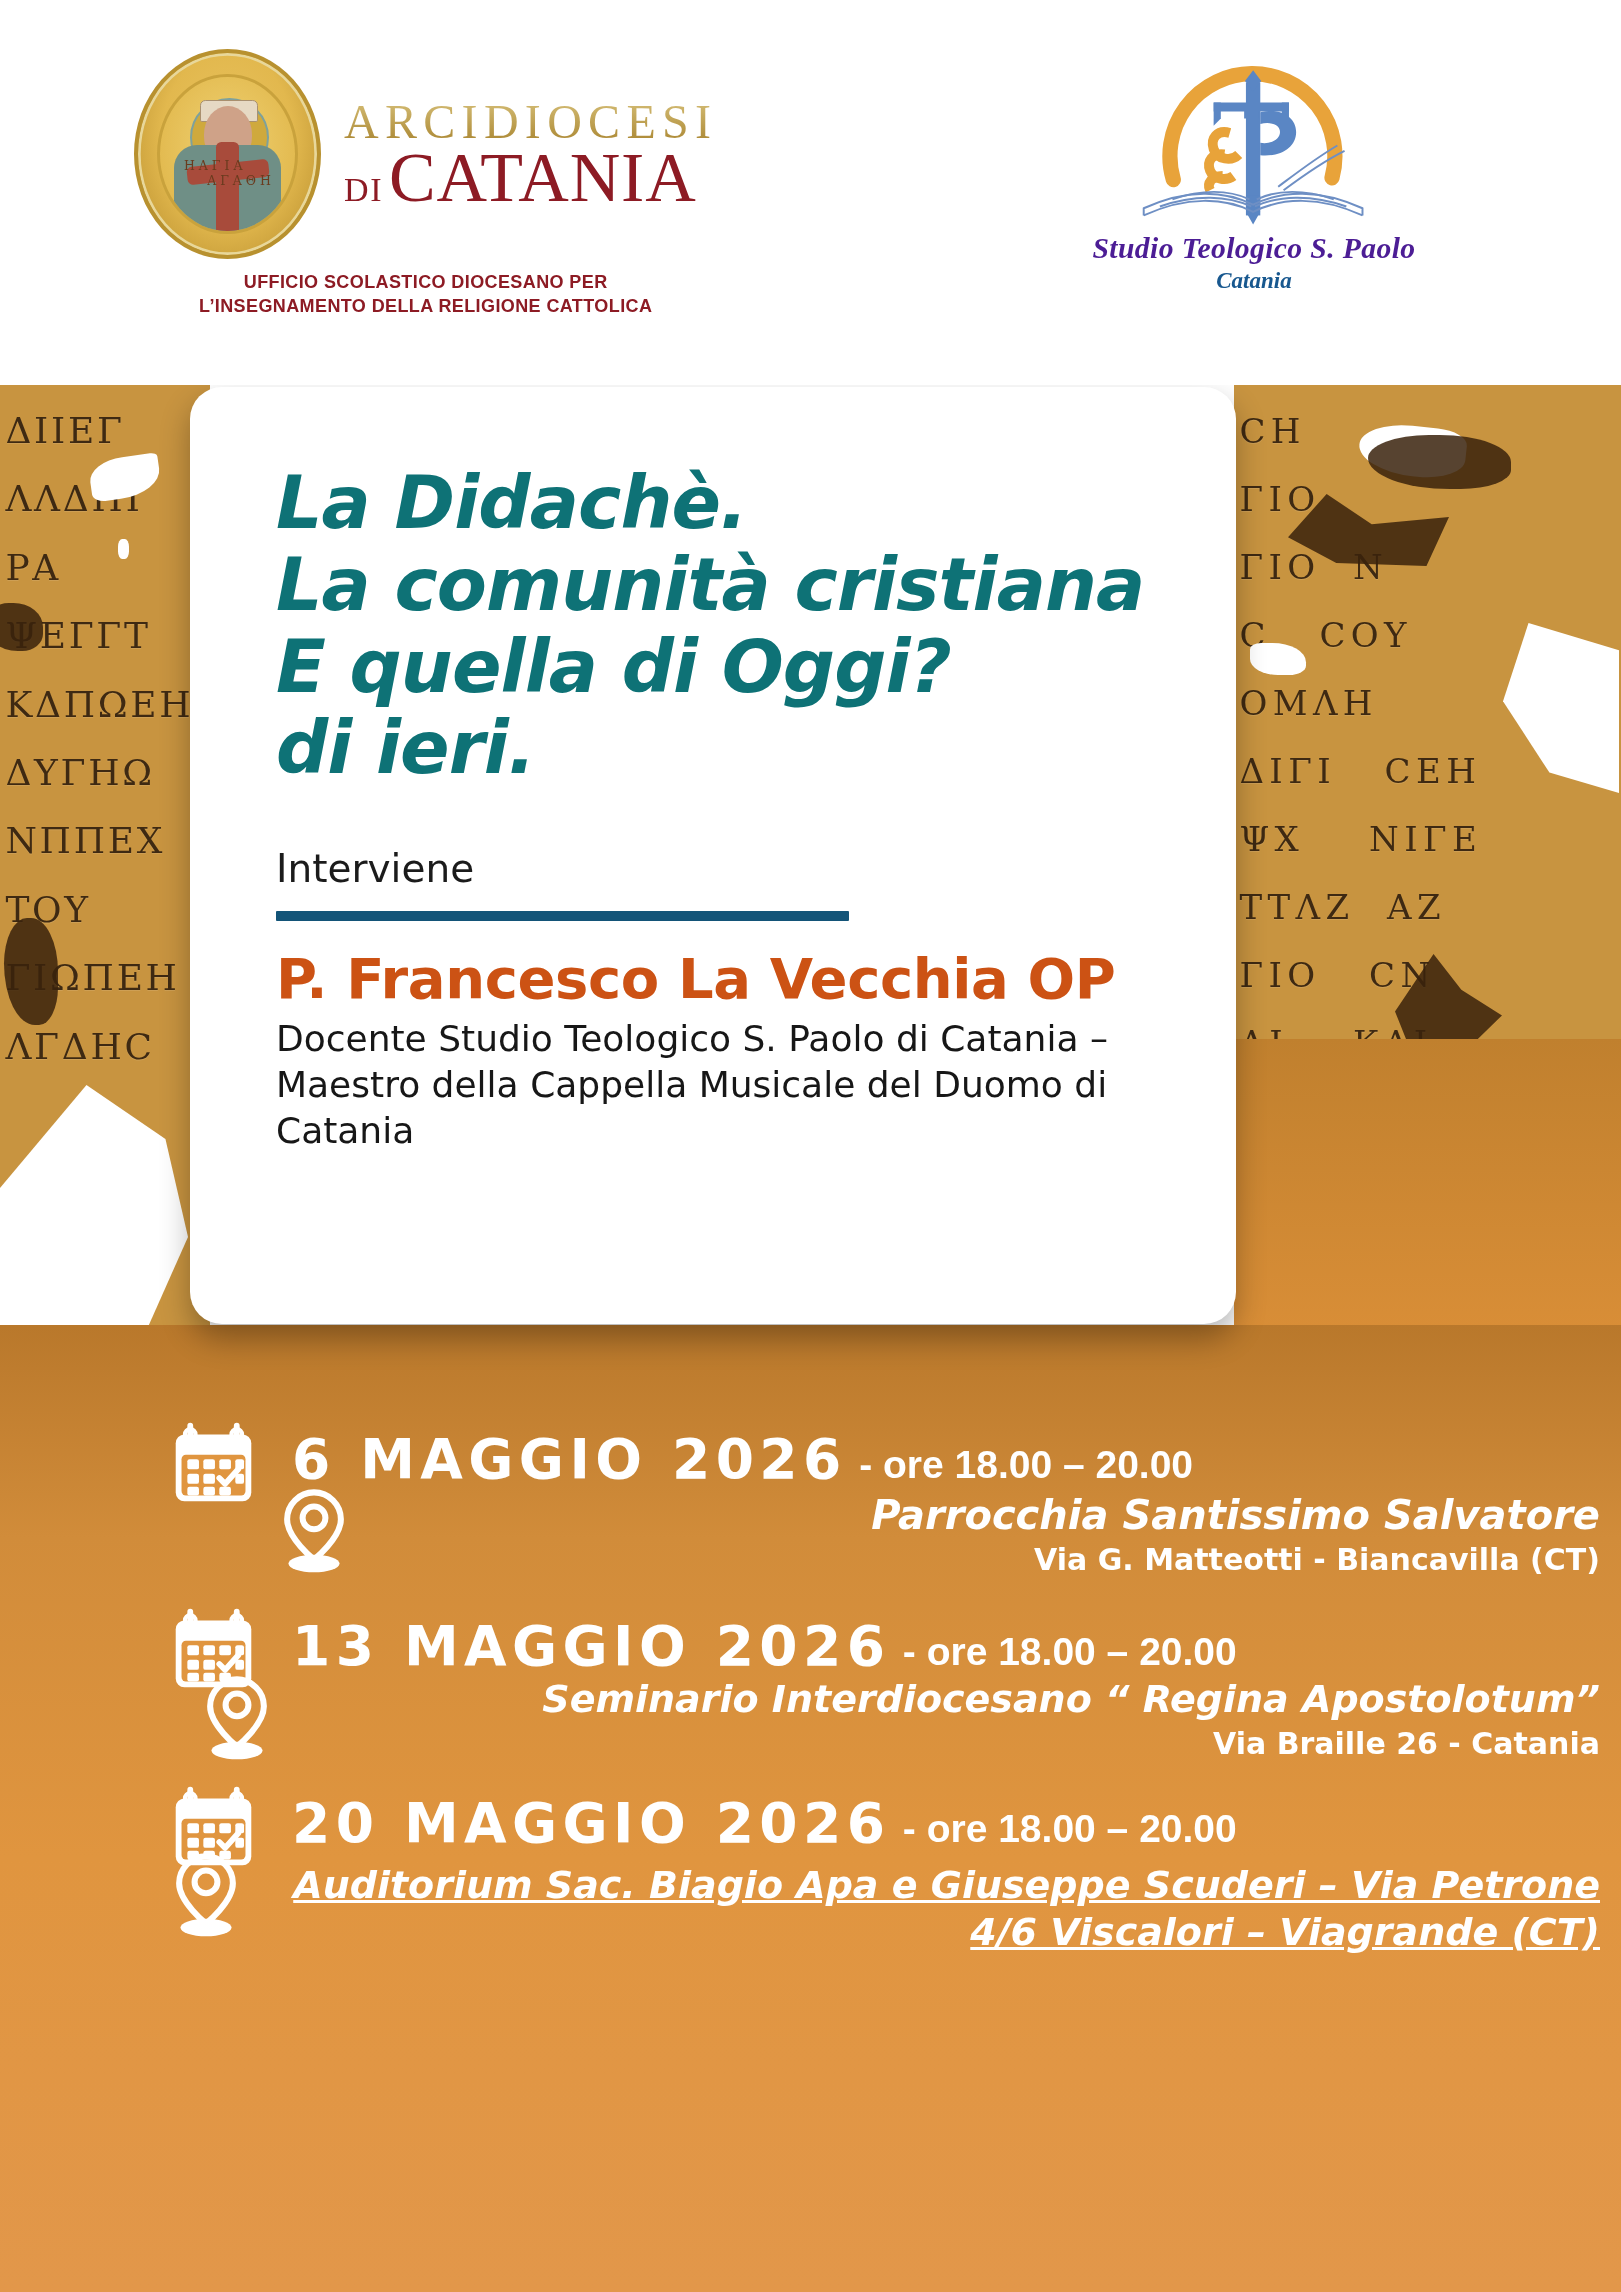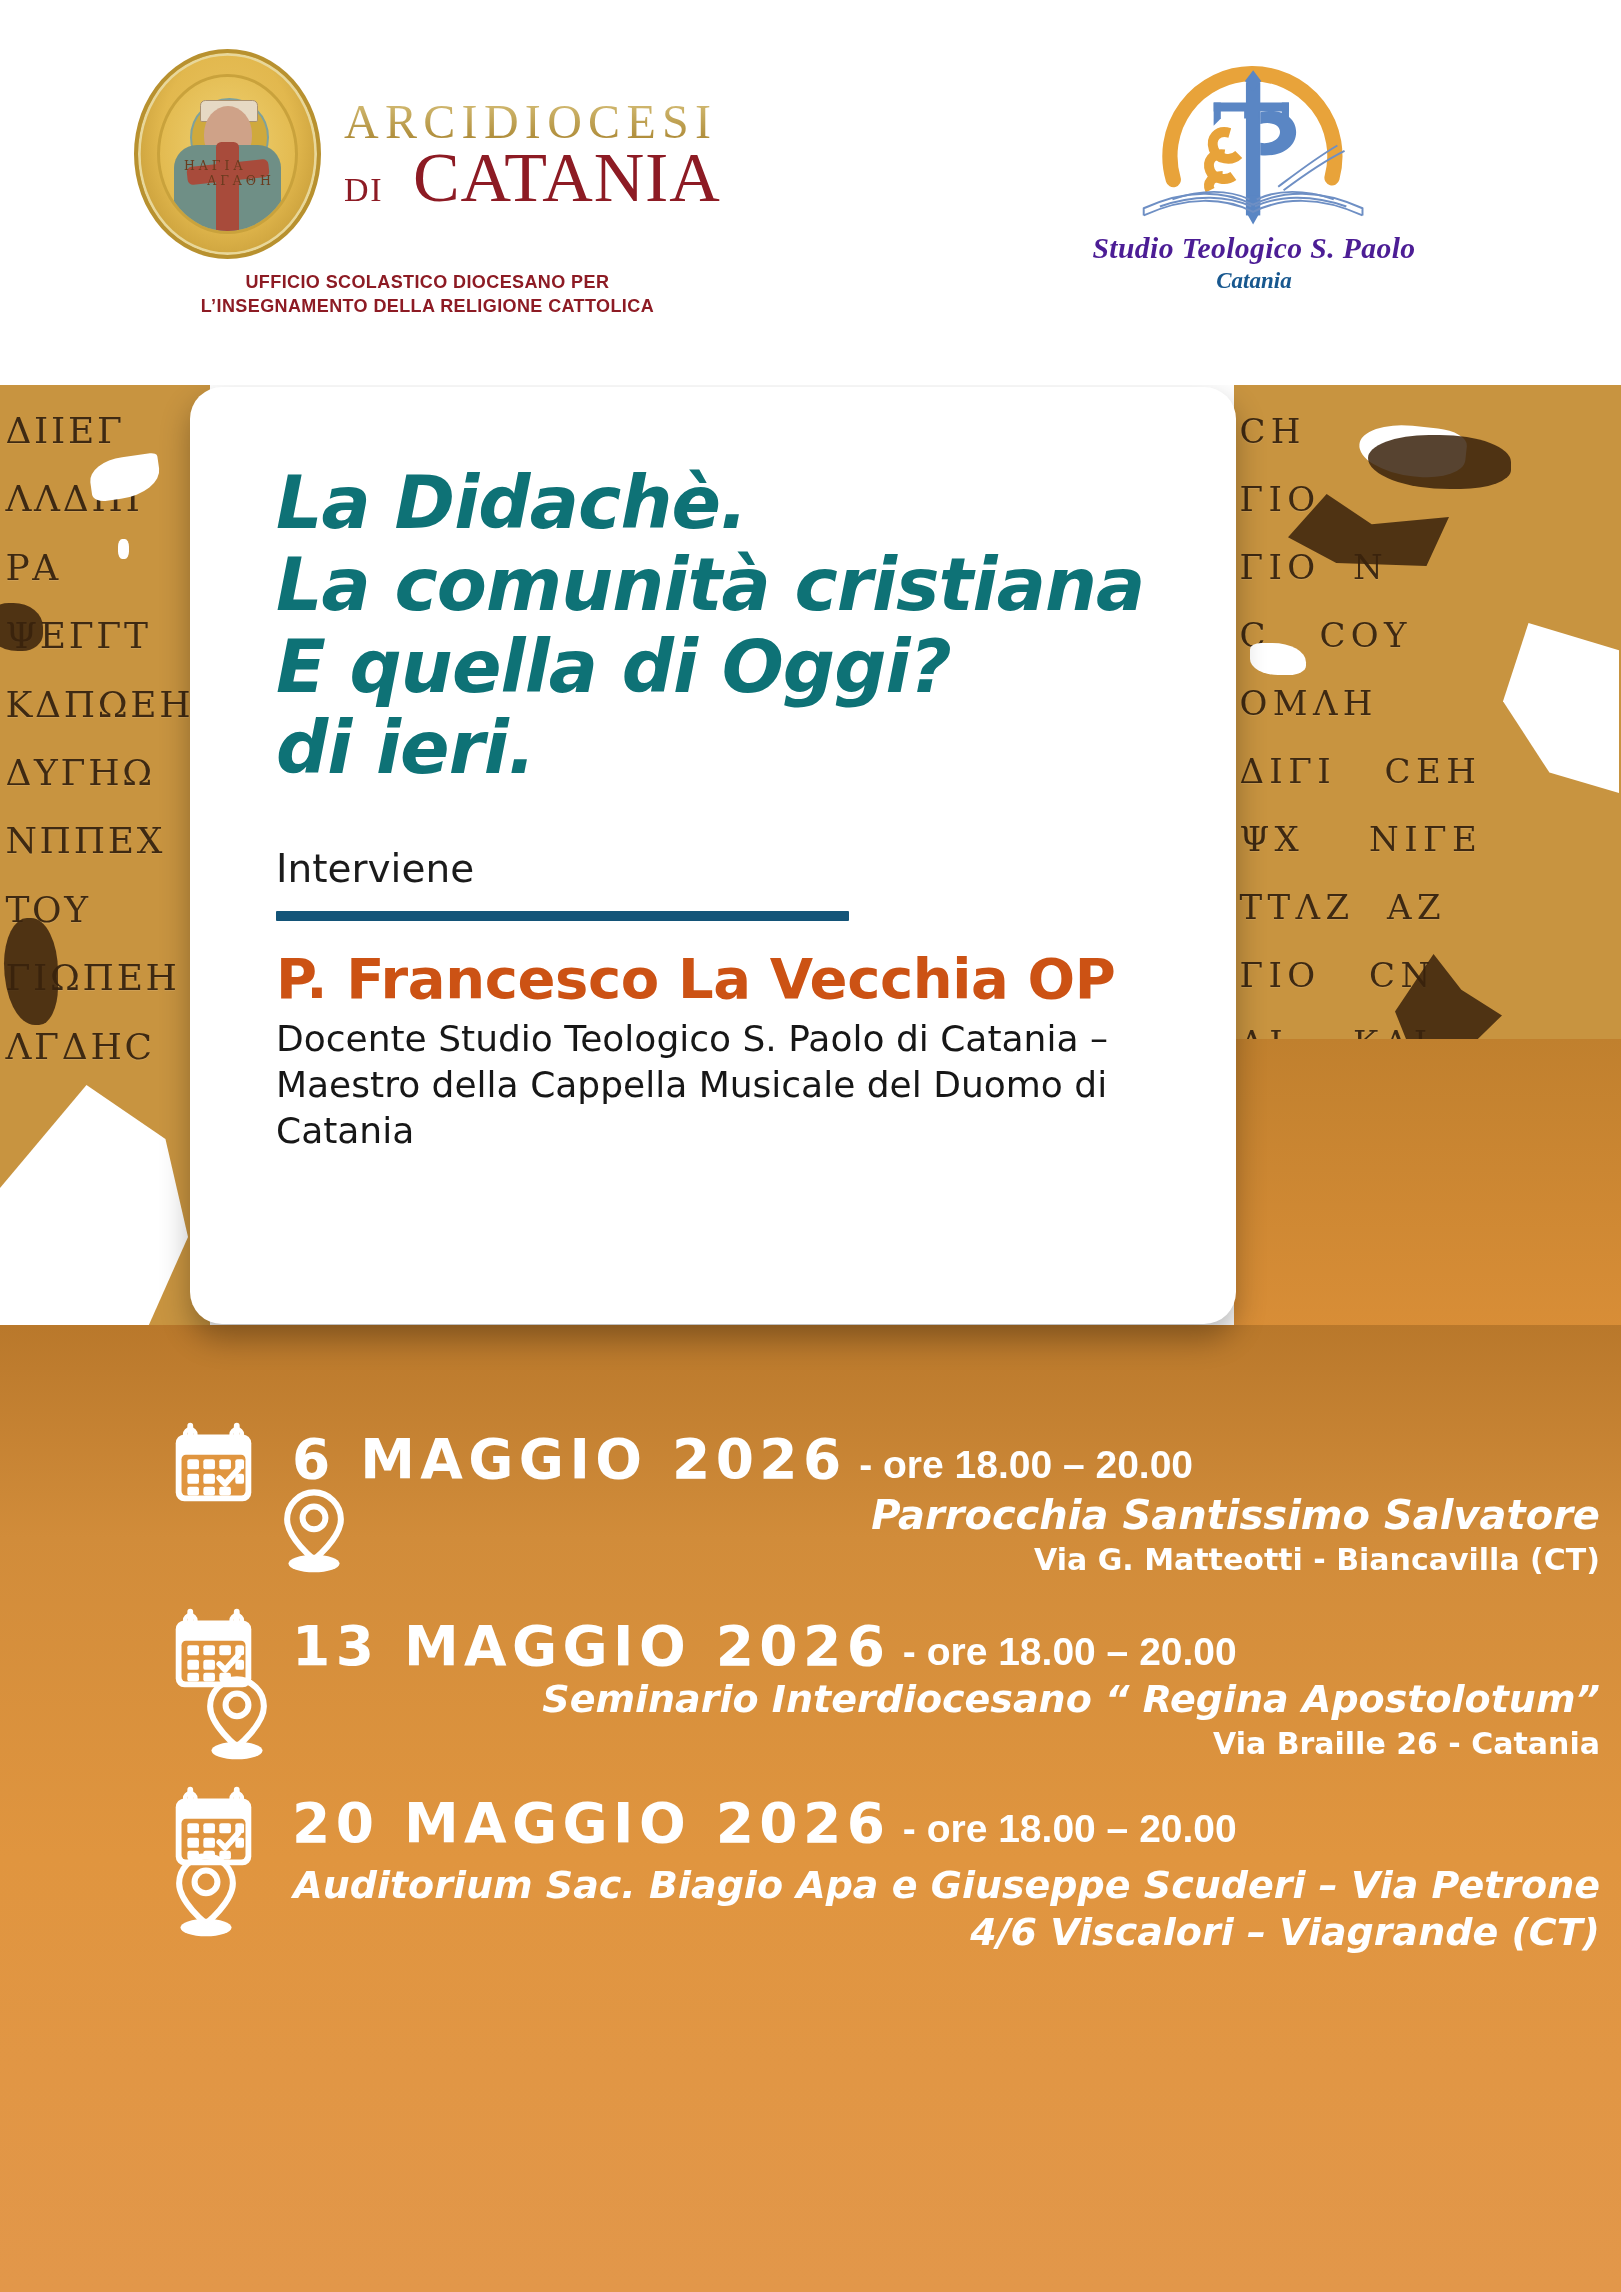--- a/index.html
+++ b/index.html
@@ -73,21 +73,21 @@
   .seal .gk.l{left:24px;top:82px;}
   .seal .gk.r{right:24px;top:97px;}
   .logo-left-text{display:flex;flex-direction:column;line-height:1;}
   .arc-word{
     font-family:"Liberation Serif", serif;
     font-size:48px;letter-spacing:6.3px;color:#b89a4a;
     background:linear-gradient(180deg,#d6bf78 0%,#a8842f 100%);
     -webkit-background-clip:text;background-clip:text;color:transparent;
     font-weight:400;
   }
-  .di-cat{display:flex;align-items:baseline;gap:24px;}
+  .di-cat{display:flex;align-items:baseline;}
   .di-word{
     font-family:"Liberation Serif", serif;font-size:34px;color:#8d1b24;
     letter-spacing:1.8px;margin-right:5.4px;
   }
   .cat-word{
     font-family:"Liberation Serif", serif;font-size:70px;color:#8d1b24;
     letter-spacing:0.9px;line-height:0.92;
   }
   .ufficio{
     margin-top:10.7px;text-align:center;color:#8d1b24;font-weight:bold;
@@ -444,21 +444,21 @@
         <rect x="14" y="48" width="8" height="6" rx="1.5" fill="#fff"></rect>
         <rect x="25" y="48" width="8" height="6" rx="1.5" fill="#fff"></rect>
         <rect x="36" y="48" width="8" height="6" rx="1.5" fill="#fff"></rect>
         <circle cx="16" cy="12" r="3.6" fill="none" stroke="#fff" stroke-width="3"></circle>
         <circle cx="48" cy="12" r="3.6" fill="none" stroke="#fff" stroke-width="3"></circle>
       </svg>
       <div class="ev-date-wrap">
         <div class="ev-date">20 MAGGIO 2026</div>
         <div class="ev-time">- ore 18.00 – 20.00</div>
       </div>
-      <div class="ev-body" style="margin-left:87px;margin-top:9px;">
+      <div class="ev-body" style="margin-left:87px;margin-top:9px;text-decoration:underline;">
         <svg class="pin-icon" viewBox="0 0 48 64" style="top:-10.7px;">
           <path d="M24 4 C13 4 4 13 4 24 c0 14 20 30 20 30 s20 -16 20 -30 C44 13 35 4 24 4 z" fill="none" stroke="#fff" stroke-width="4.5"></path>
           <circle cx="24" cy="23" r="8.5" fill="none" stroke="#fff" stroke-width="4.5"></circle>
           <ellipse cx="24" cy="57" rx="19" ry="6.5" fill="#fff"></ellipse>
         </svg>
         <div class="ev-place-2line">Auditorium Sac. Biagio Apa e Giuseppe Scuderi – Via Petrone 4/6 Viscalori – Viagrande (CT)</div>
       </div>
     </div>
 
   </div>

